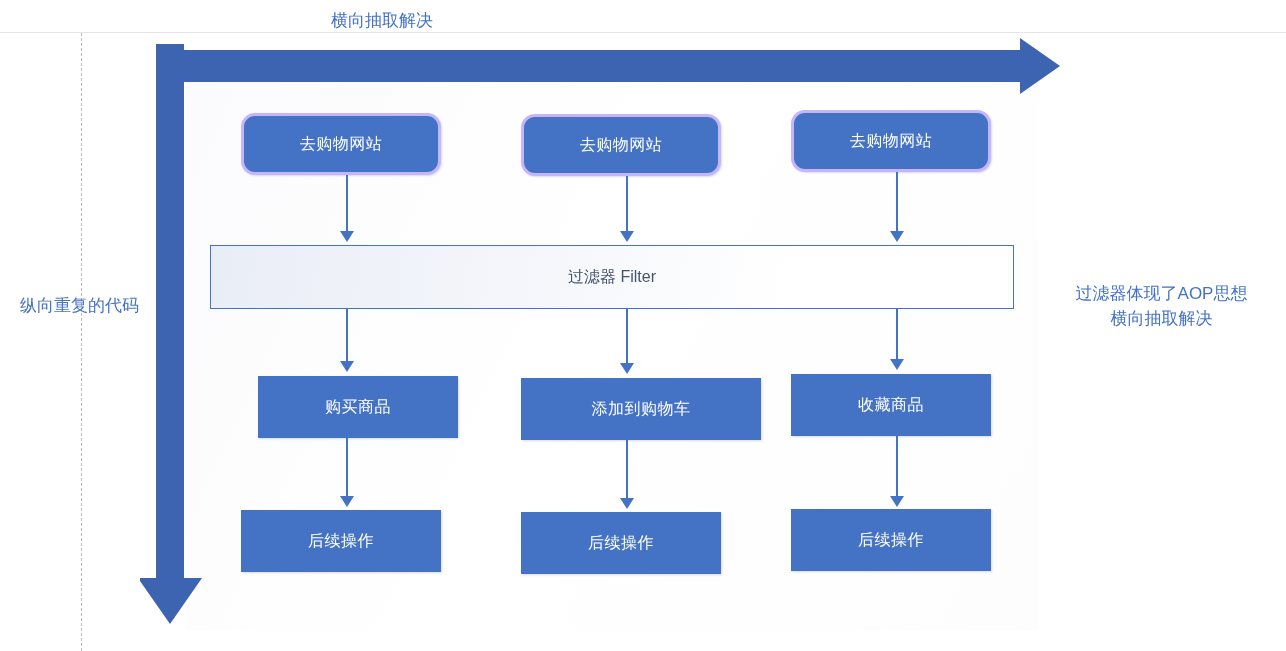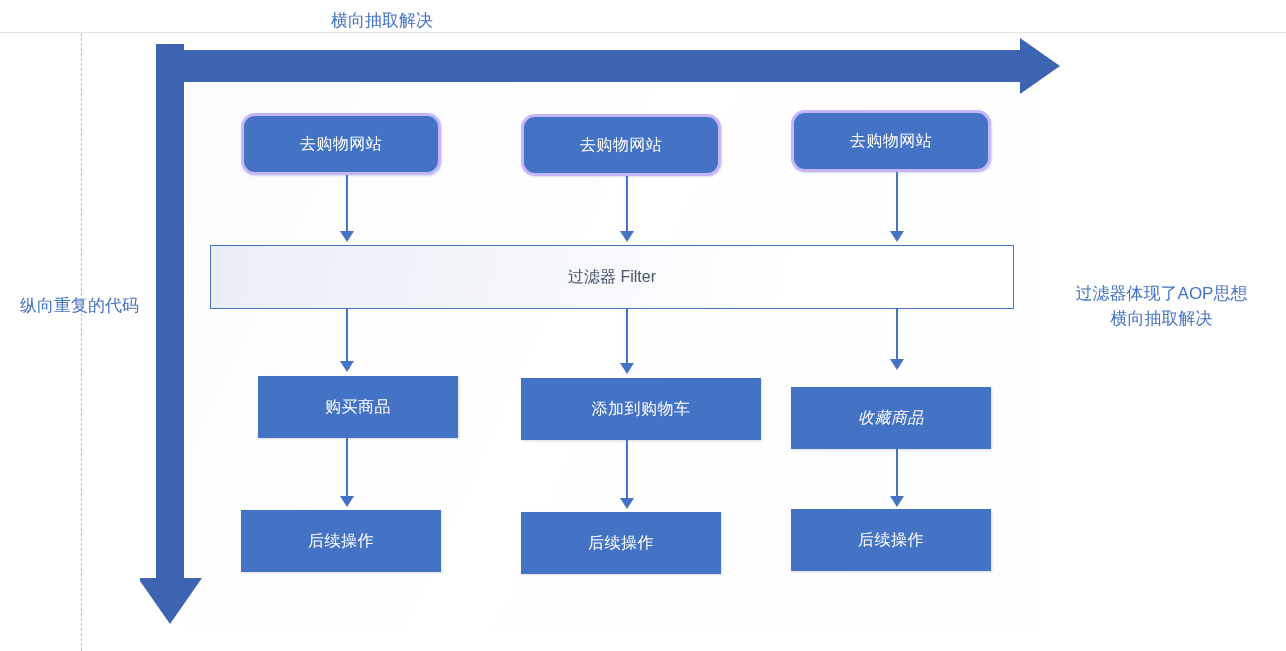--- a/index.html
+++ b/index.html
@@ -193,21 +193,21 @@
     <div class="conn-line" style="left:6px; top:0; height:56px;"></div>
     <div class="conn-head" style="left:0; top:54px;"></div>
   </div>
   <div class="conn" style="left:890px; top:309px; width:14px; height:64px;">
     <div class="conn-line" style="left:6px; top:0; height:52px;"></div>
     <div class="conn-head" style="left:0; top:50px;"></div>
   </div>
 
   <div class="node rect" style="left:241px; top:376px; width:200px; height:62px;margin-left:17px;">购买商品</div>
   <div class="node rect" style="left:521px; top:378px; width:240px; height:62px;">添加到购物车</div>
-  <div class="node rect" style="left:791px; top:387px; width:200px; height:62px;font-style:italic;">收藏商品</div>
+  <div class="node rect" style="left:791px; top:374px; width:200px; height:62px;">收藏商品</div>
 
   <div class="conn" style="left:340px; top:438px; width:14px; height:72px;">
     <div class="conn-line" style="left:6px; top:0; height:60px;"></div>
     <div class="conn-head" style="left:0; top:58px;"></div>
   </div>
   <div class="conn" style="left:620px; top:440px; width:14px; height:72px;">
     <div class="conn-line" style="left:6px; top:0; height:60px;"></div>
     <div class="conn-head" style="left:0; top:58px;"></div>
   </div>
   <div class="conn" style="left:890px; top:436px; width:14px; height:74px;">

